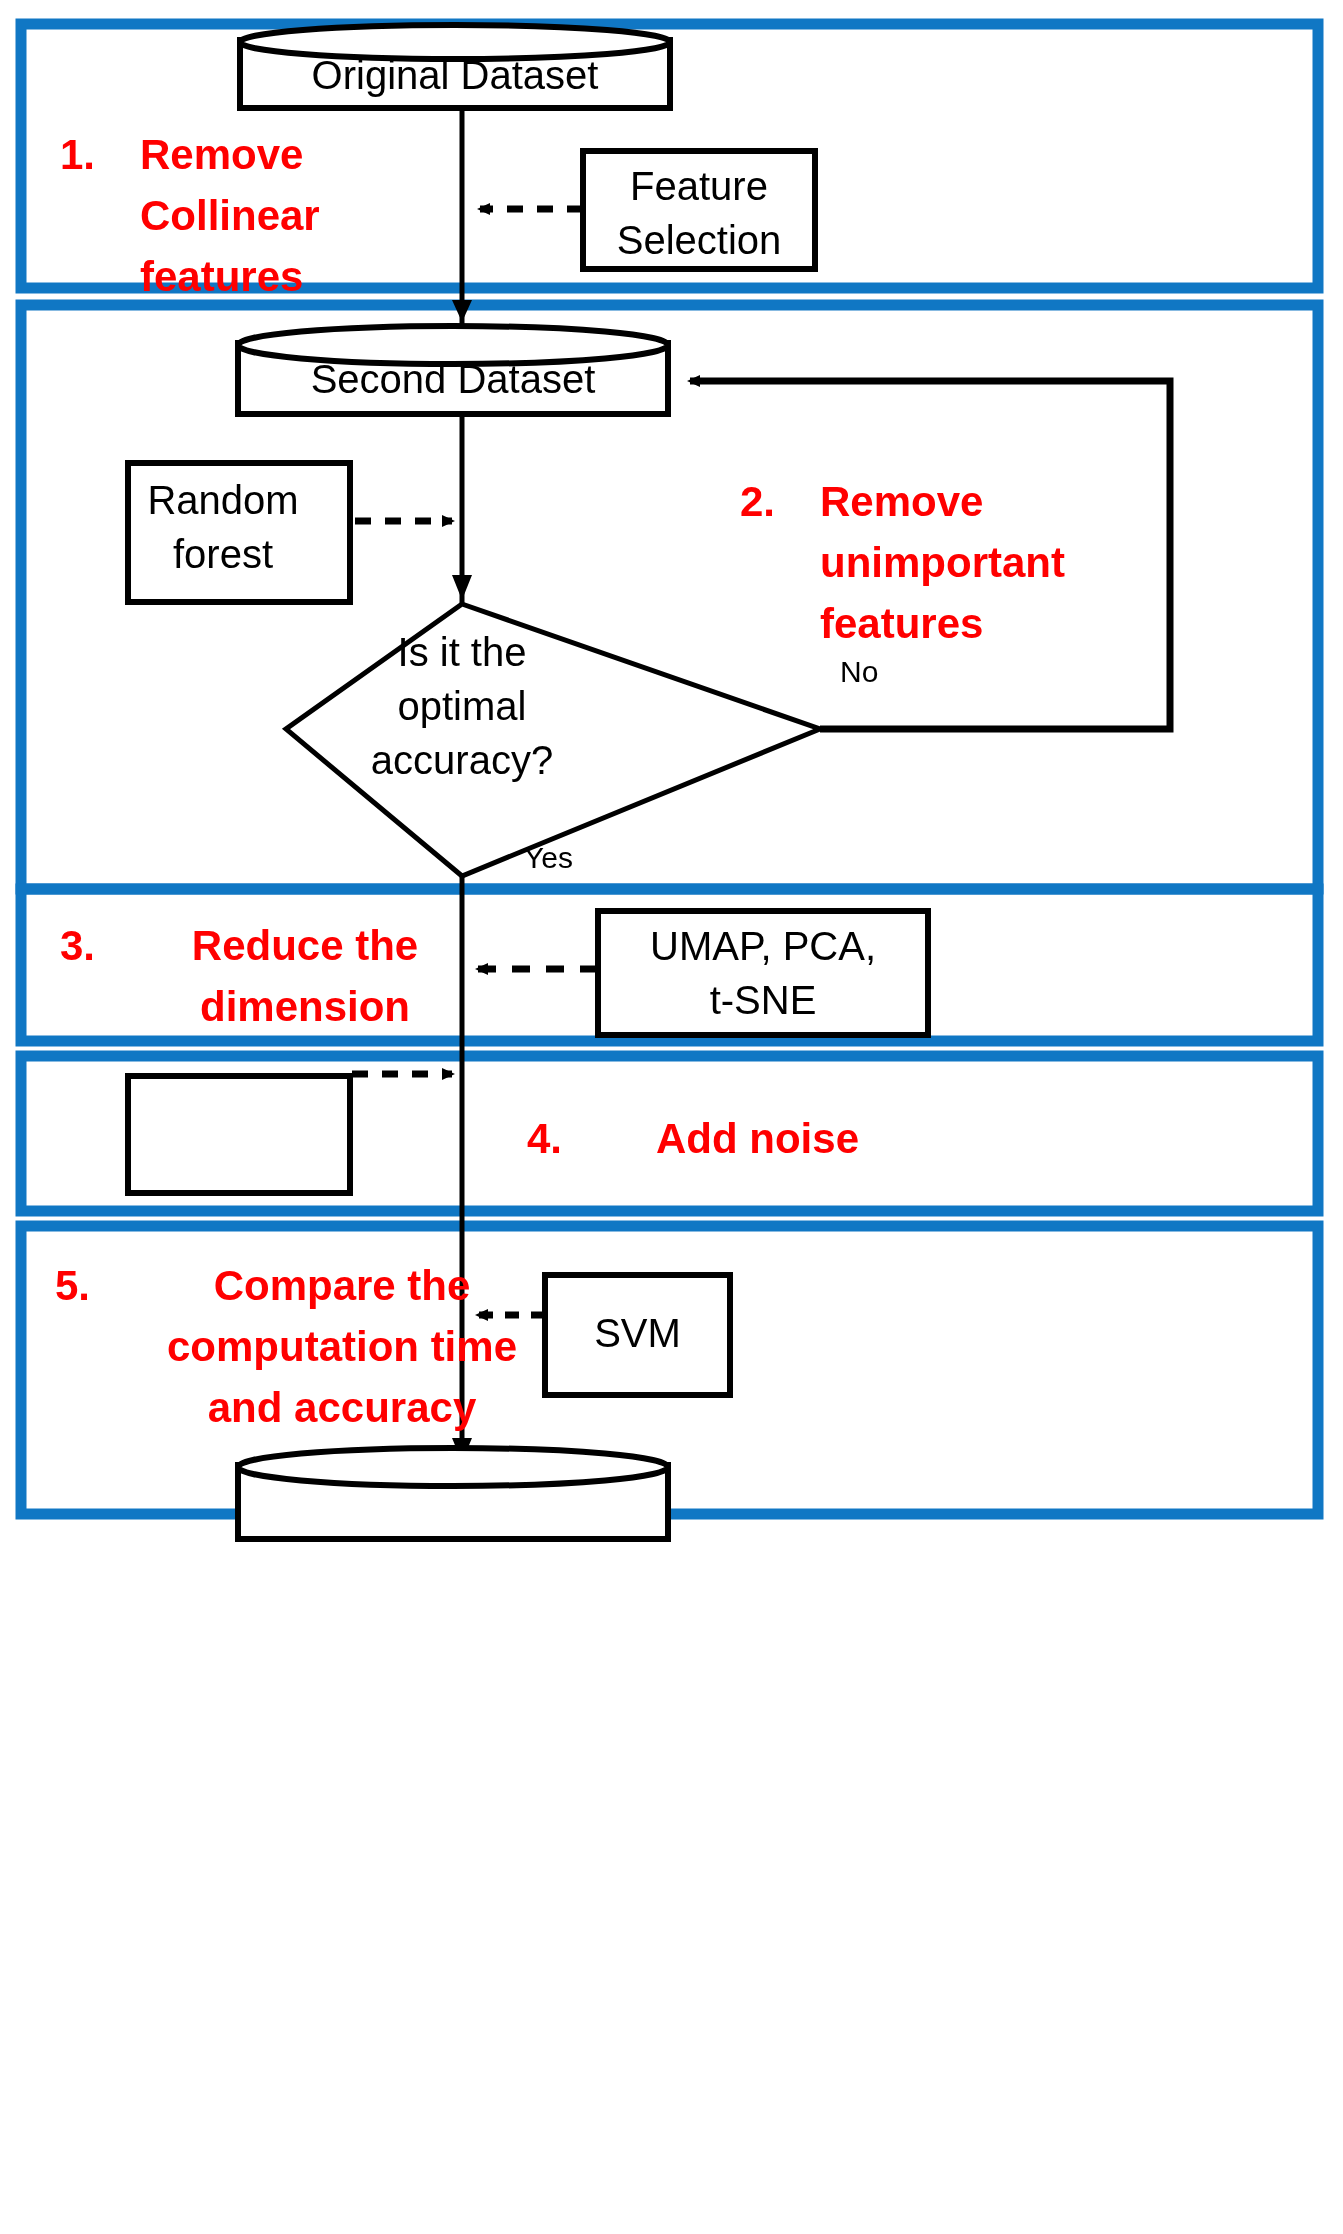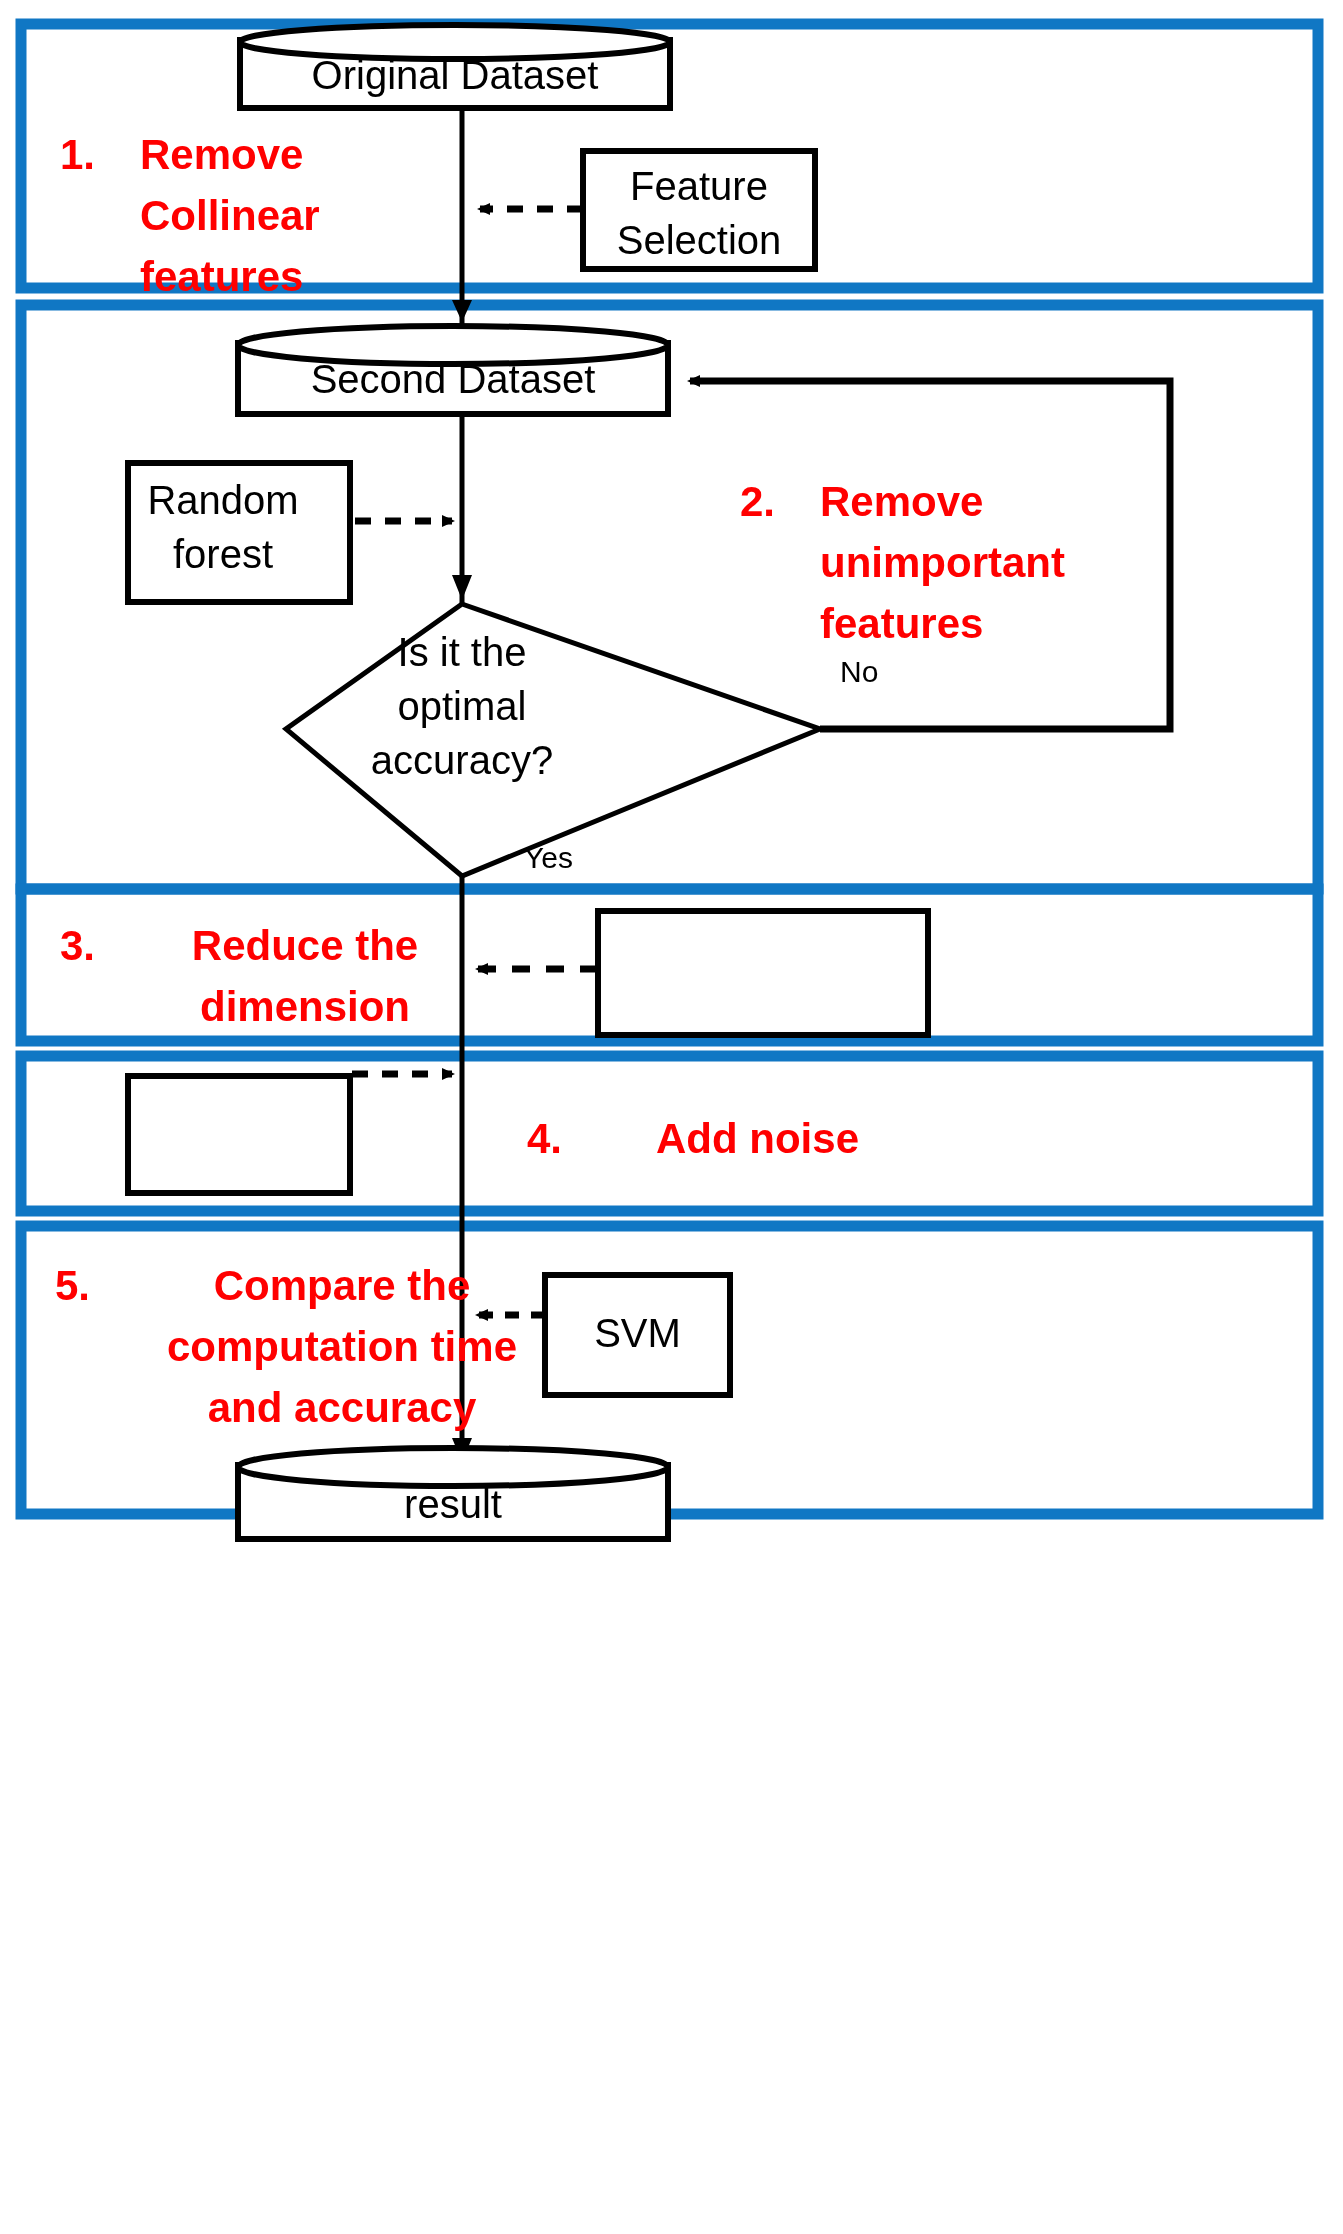--- a/index.html
+++ b/index.html
@@ -126,25 +126,26 @@
 
   <div class="node-label" style="left:238px; top:352px; width:430px;">Second Dataset</div>
 
   <div class="node-label" style="left:112px; top:473px; width:222px;">Random
 forest</div>
 
   <div class="node-label" style="left:312px; top:625px; width:300px;">Is it the
 optimal
 accuracy?</div>
 
+  <div class="node-label" style="left:598px; top:919px; width:330px;">UMAP, PCA,
+t-SNE</div>
 
 
   <div class="node-label" style="left:545px; top:1306px; width:185px;">SVM</div>
 
-  <div class="node-label" style="left:238px; top:1477px; width:430px;">result</div>
 
   <div class="branch-label" style="left:840px; top:655px;">No</div>
 
   <div class="branch-label" style="left:524px; top:841px;">Yes</div>
 
   <div class="stage-label" style="left:60px; top:125px;">1.</div>
   <div class="stage-label" style="left:140px; top:125px; width:300px;">Remove
 Collinear
 features</div>
 

